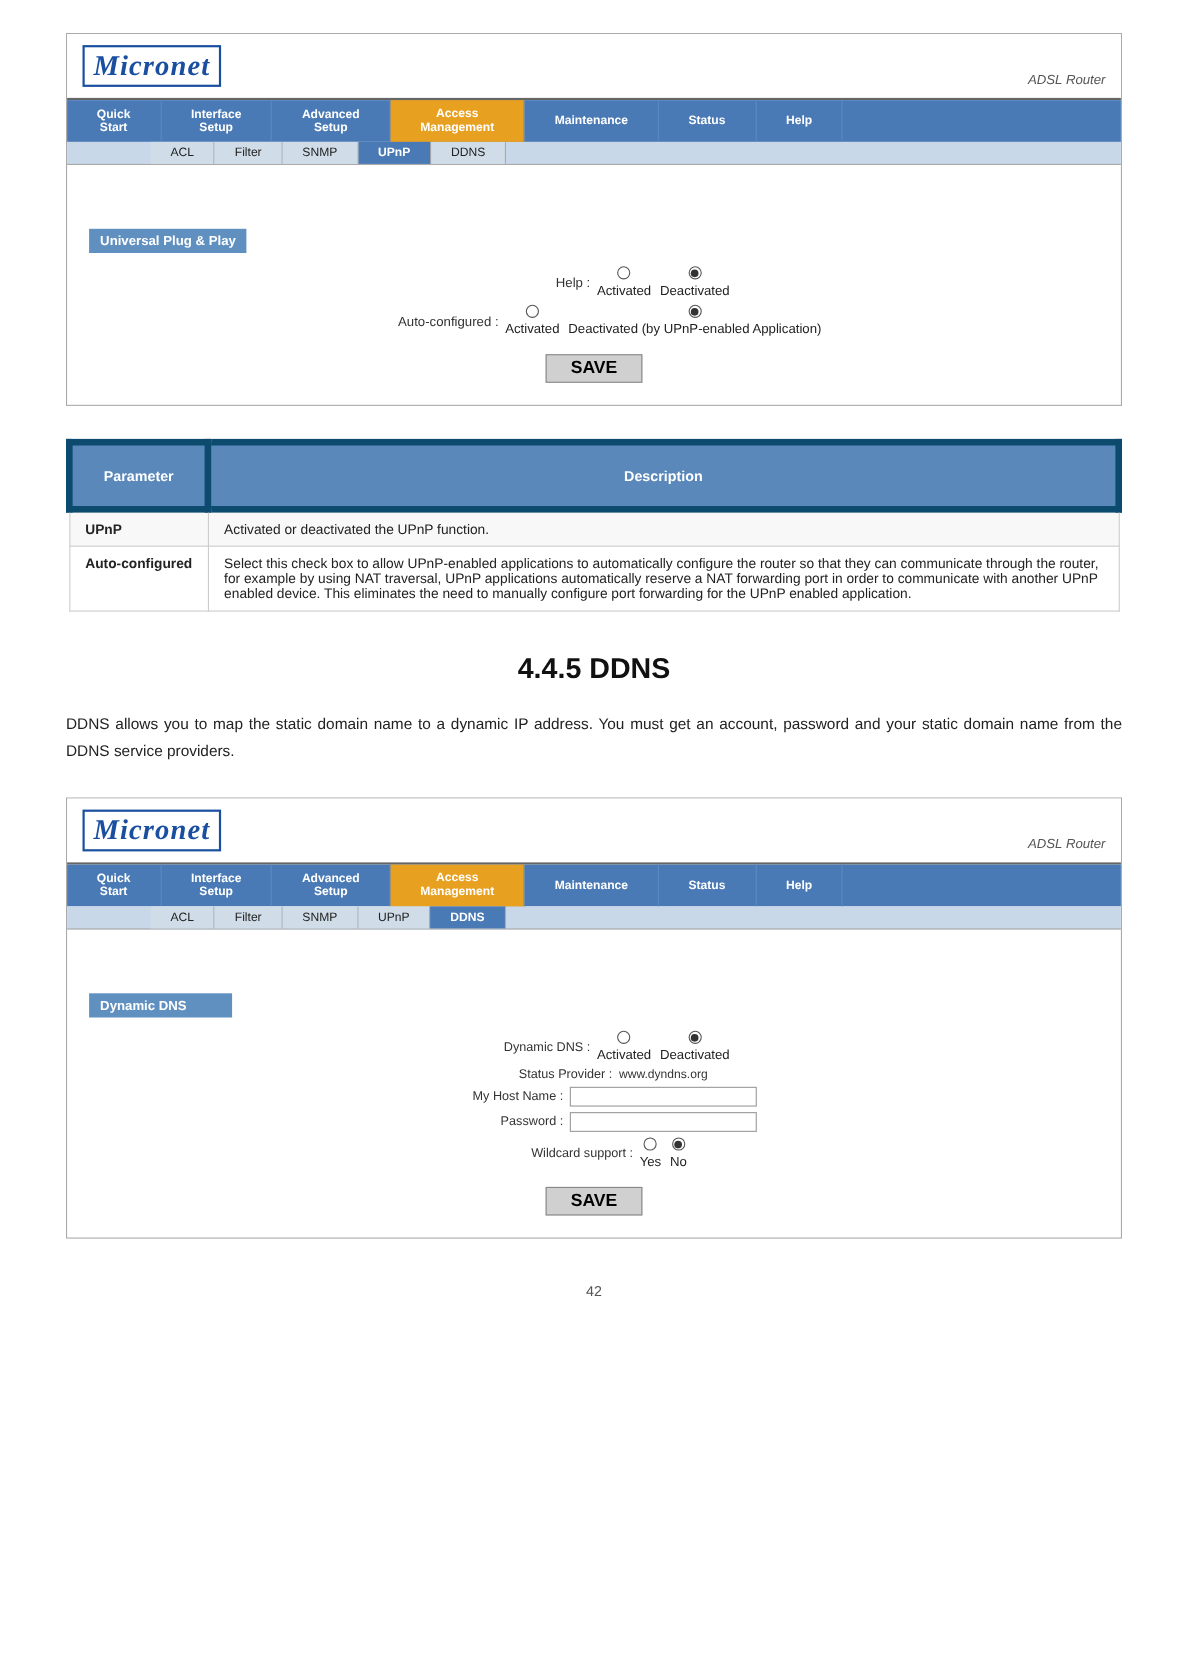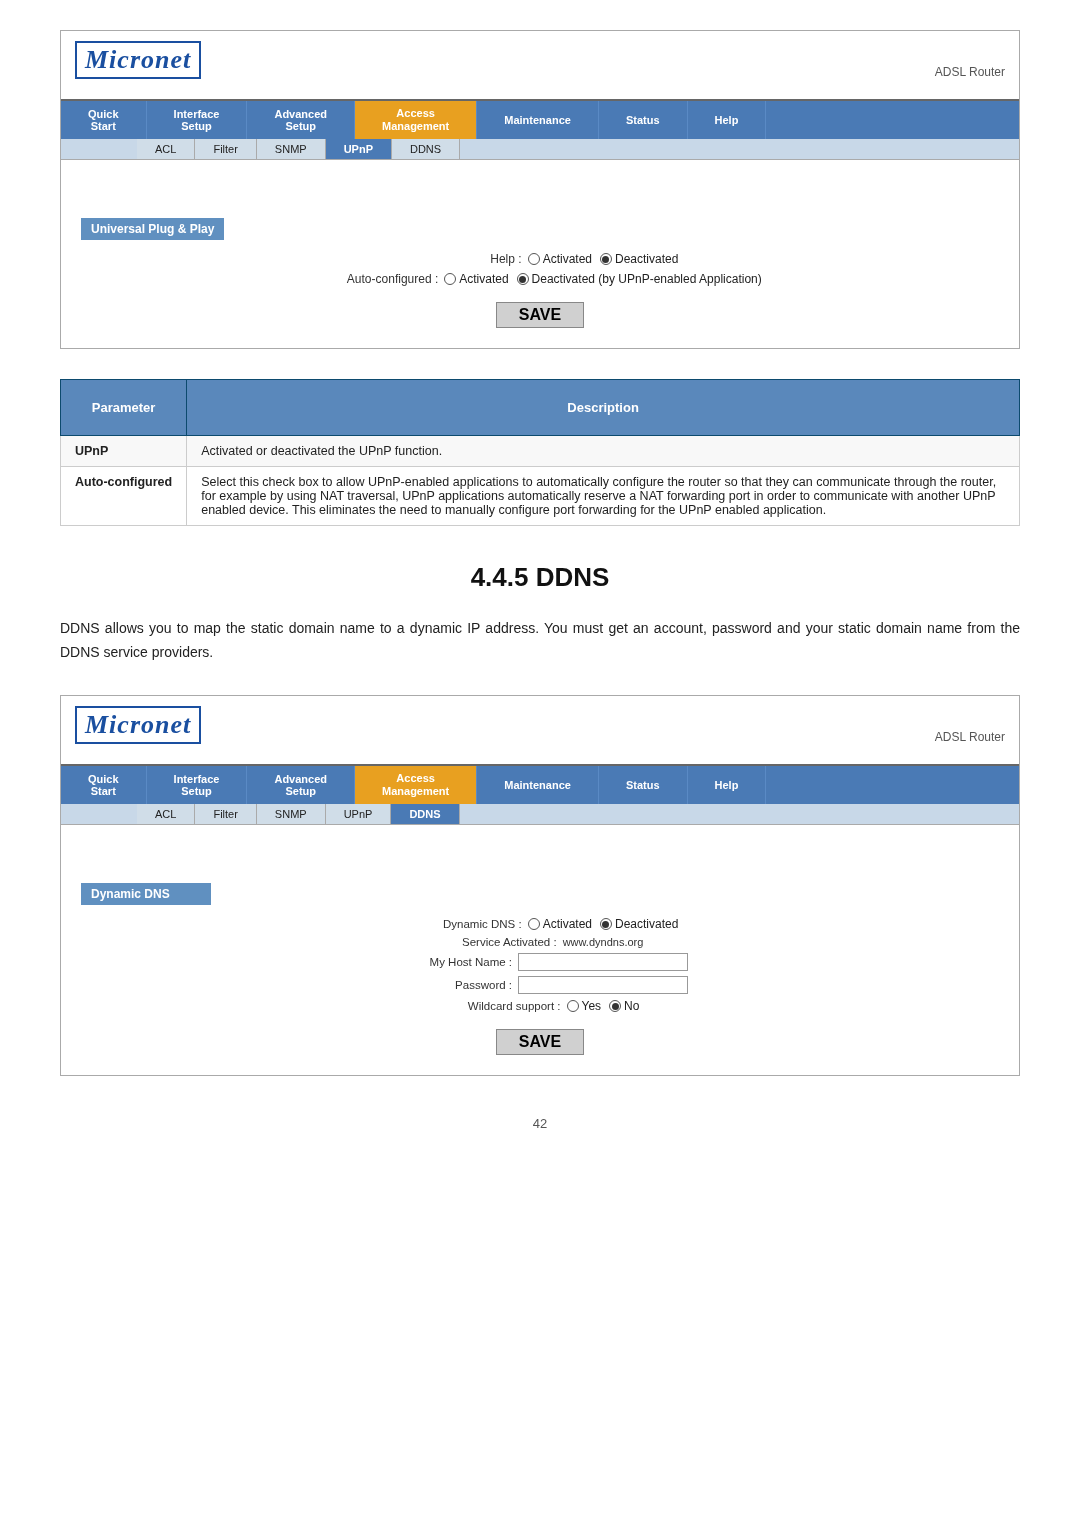--- a/index.html
+++ b/index.html
@@ -15,21 +15,21 @@
 
     
     .router-panel {
       border: 1px solid #aaa;
       margin-bottom: 30px;
       background: #fff;
     }
 
     .router-header {
       background: #fff;
-      padding: 10px 14px 20px 14px;
+      padding: 10px 14px 10px 14px;
       display: flex;
       align-items: flex-end;
       justify-content: space-between;
       border-bottom: 2px solid #666;
     }
 
     .micronet-logo {
       font-family: Georgia, serif;
       font-size: 26px;
       font-weight: bold;
@@ -37,20 +37,21 @@
       color: #1a4fa0;
       letter-spacing: 1px;
       border: 2px solid #1a4fa0;
       padding: 2px 8px;
       display: inline-block;
     }
 
     .adsl-router-label {
       font-size: 12px;
       color: #555;
+      font-style: italic;
       align-self: flex-end;
     }
 
     
     .nav-bar {
       background: #4a7ab5;
       display: flex;
       align-items: stretch;
     }
 
@@ -147,20 +148,21 @@
       display: flex;
       align-items: center;
       gap: 8px;
     }
 
     .radio-option {
       display: flex;
       align-items: center;
       gap: 3px;
       font-size: 12px;
+      flex-direction: column;
     }
 
     .radio-circle {
       width: 12px;
       height: 12px;
       border-radius: 50%;
       border: 1px solid #555;
       display: inline-flex;
       align-items: center;
       justify-content: center;
@@ -197,21 +199,21 @@
       width: 100%;
       border-collapse: collapse;
       margin-bottom: 36px;
     }
 
     .desc-table th {
       background: #5a88bb;
       color: #fff;
       padding: 20px 14px;
       font-size: 13px;
-      border: 1px solid #0c4a6e;
+      border: 6px solid #0c4a6e;
     }
 
     .desc-table td {
       padding: 8px 14px;
       border: 1px solid #ccc;
       vertical-align: top;
       font-size: 12.5px;
     }
 
     .desc-table td:first-child {
@@ -409,21 +411,21 @@
           <span>Activated</span>
         </div>
         <div class="radio-option">
           <div class="radio-circle selected"></div>
           <span>Deactivated</span>
         </div>
       </div>
     </div>
 
     <div class="ddns-form-row">
-      <span class="ddns-label">Service Activated :</span>
+      <span class="ddns-label">Status Provider :</span>
       <span class="ddns-text">www.dyndns.org</span>
     </div>
 
     <div class="ddns-form-row">
       <span class="ddns-label">My Host Name :</span>
       <input class="ddns-input" type="text" value="" style="">
     </div>
 
 
 

